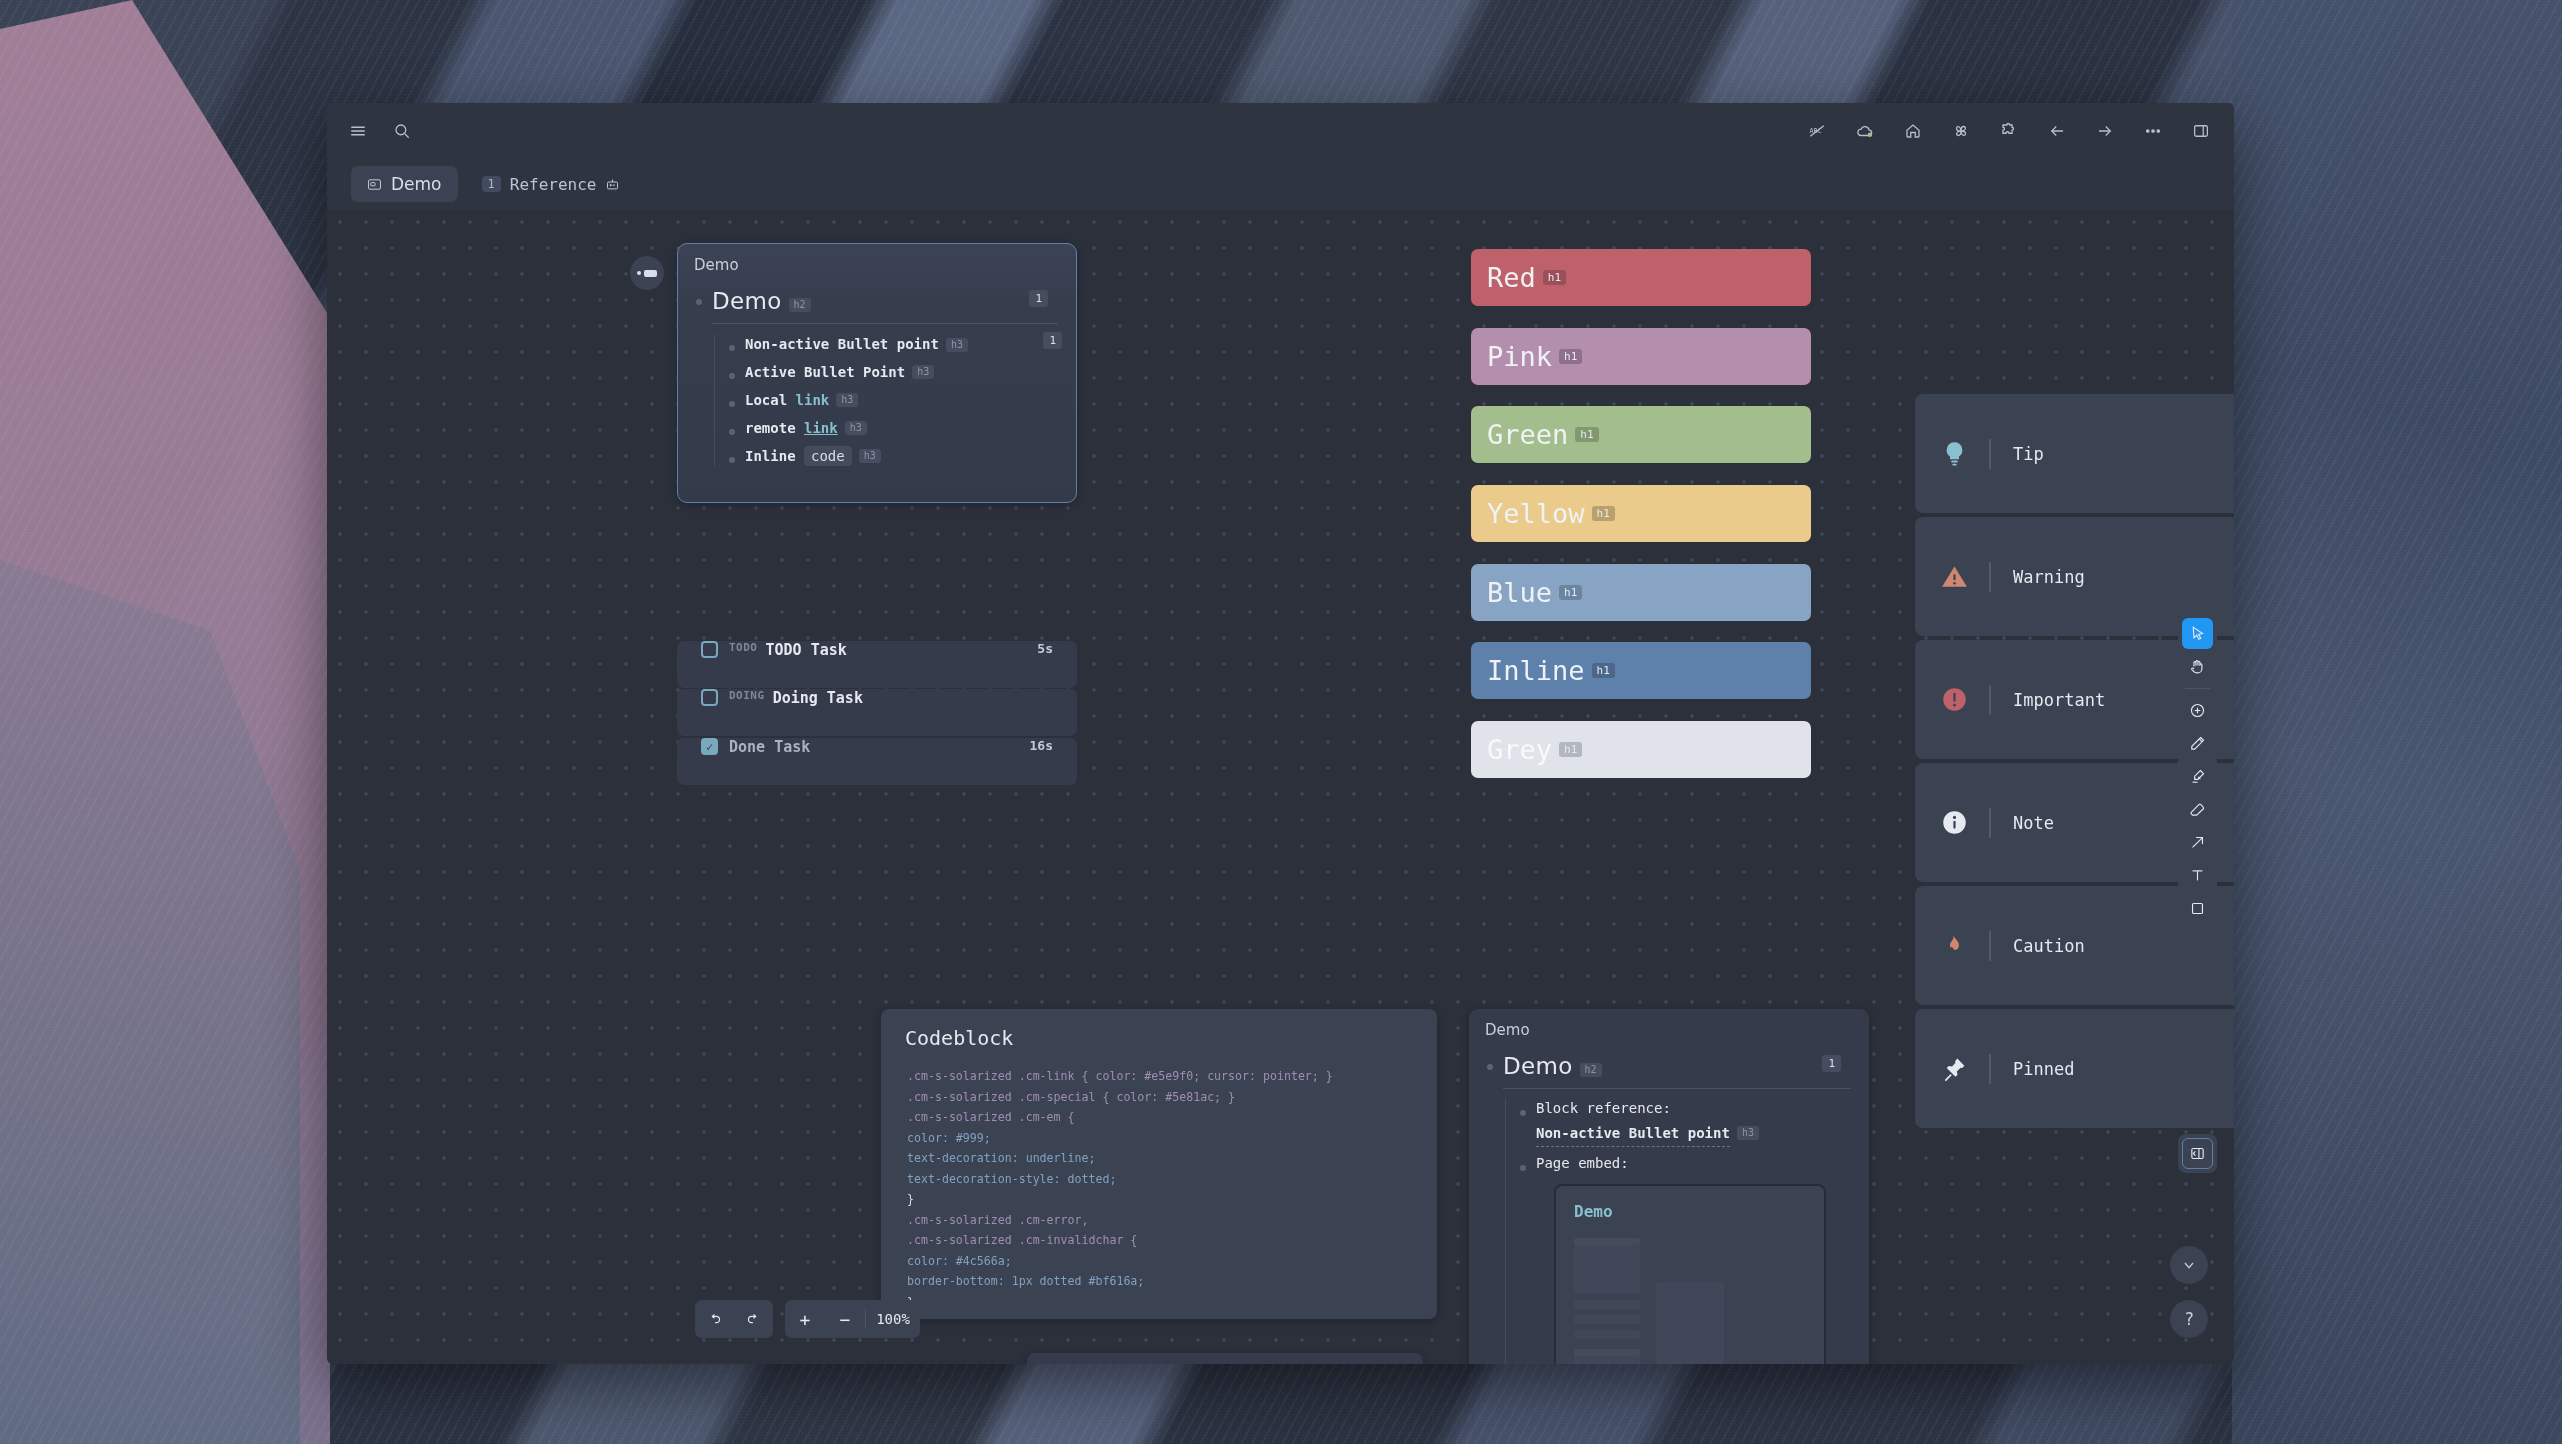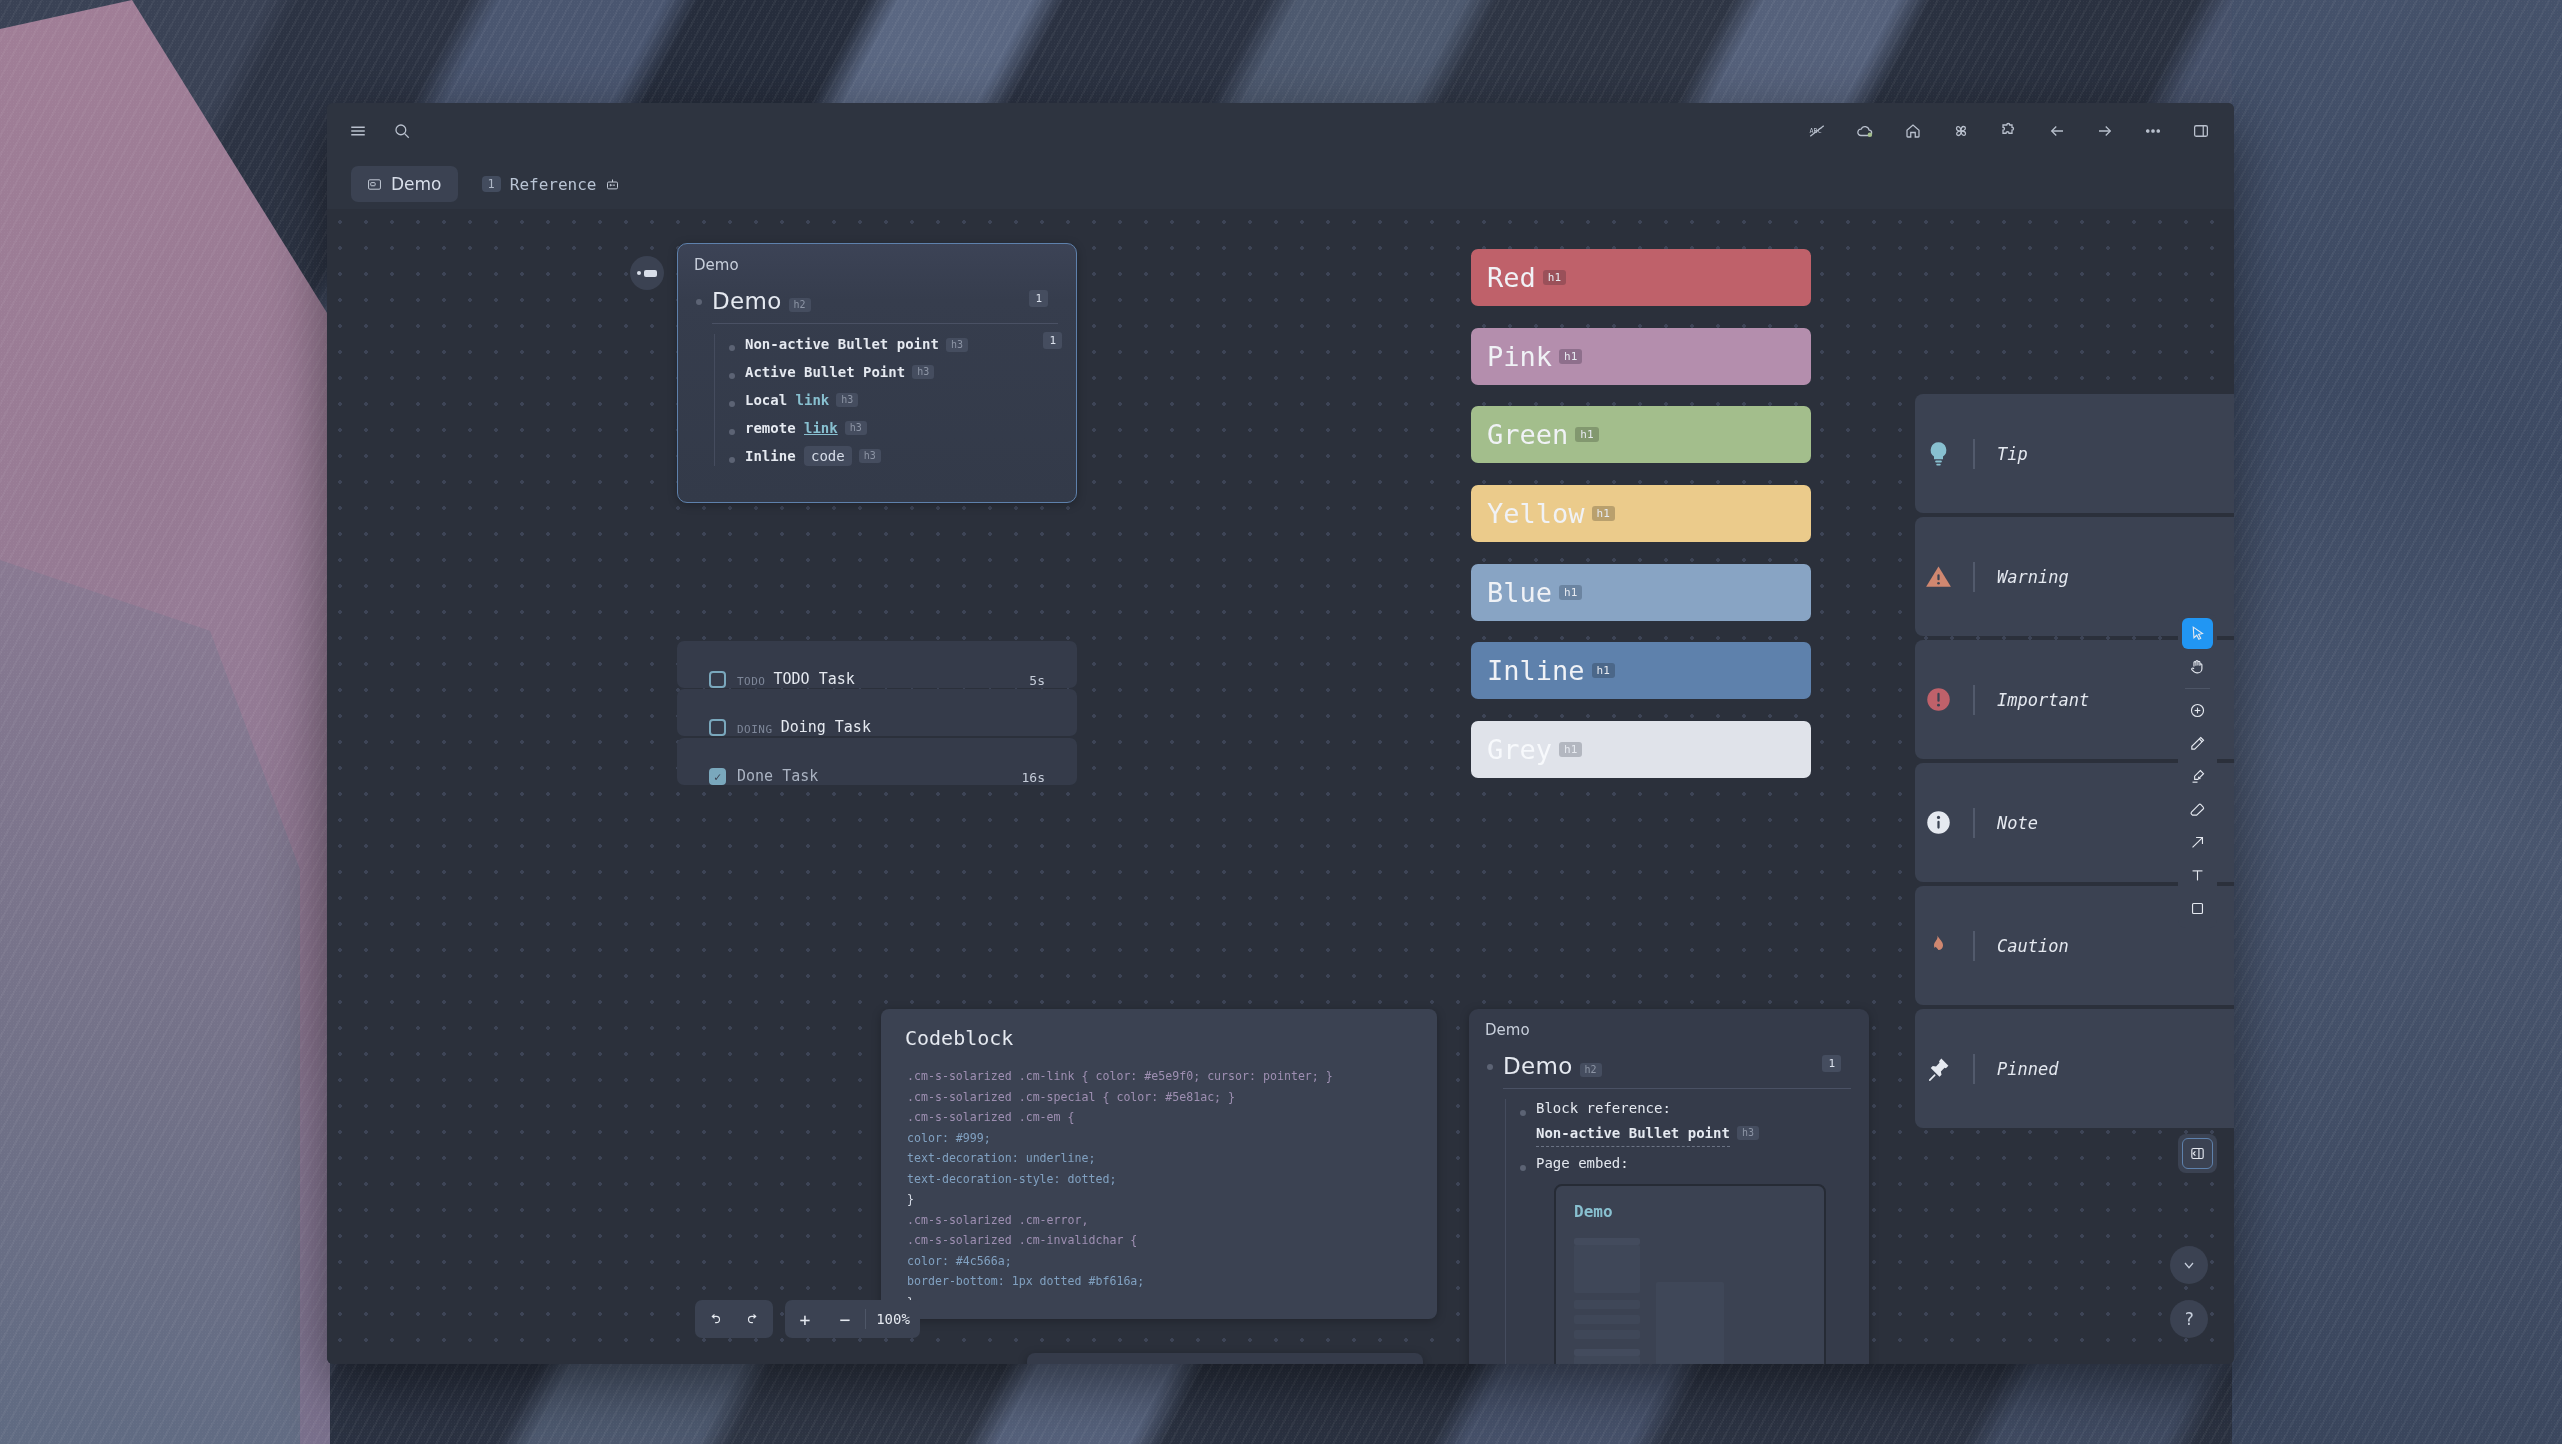--- a/index.html
+++ b/index.html
@@ -193,22 +193,23 @@
   .inline-code {
     background: #434b5d; color: #d8dee9; border-radius: 4px;
     padding: 2px 7px; font-size: 14px;
     font-family: "DejaVu Sans Mono", monospace;
   }
 
   
   .task {
     position: absolute; left: 350px; width: 400px; height: 47px;
     background: #353b4a; border-radius: 7px;
-    display: flex; align-items: flex-end; padding: 0 32px;
+    display: flex; align-items: flex-start; padding: 0 24px;
     font-family: "DejaVu Sans Mono", monospace;
+    font-weight: bold;
   }
   .cbx {
     width: 17px; height: 17px; border-radius: 4px;
     border: 2px solid #7aa8bd; flex: 0 0 17px; margin-right: 11px;
     display: flex; align-items: center; justify-content: center;
   }
   .cbx.checked { background: #7aa8bd; border-color: #7aa8bd; }
   .cbx.checked::after {
     content: "✓"; color: #3b4252; font-size: 12px; line-height: 1;
   }
@@ -224,23 +225,22 @@
     padding: 8px 16px;
     font-family: "DejaVu Sans Mono", monospace;
   }
   .colorblk .lbl { font-size: 27px; color: #f0f2f6; font-weight: 400; }
   .colorblk .tagchip { background: rgba(60,64,76,.45); color: #e7eaf0; font-size: 11px; }
 
   
   #callouts { position: absolute; left: 1588px; top: 185px; width: 403px; }
   .callout {
     height: 119px; background: #3b4252; border-radius: 8px;
-    display: flex; align-items: center; padding: 0 6px;
+    display: flex; align-items: center; padding: 0 22px;
     margin-bottom: 4px;
-    font-style: italic;
   }
   .callout .ico { width: 34px; flex: 0 0 34px; display: flex; align-items: center; justify-content: center; }
   .callout .div { width: 2px; height: 30px; background: #525a6c; margin: 0 22px 0 18px; }
   .callout .txt { font-size: 17px; color: #e5e9f0; font-family: "DejaVu Sans Mono", monospace; }
 
   
   #codeblock {
     left: 554px; top: 800px; width: 556px; height: 310px;
     background: #3b4252; border-radius: 8px;
   }

